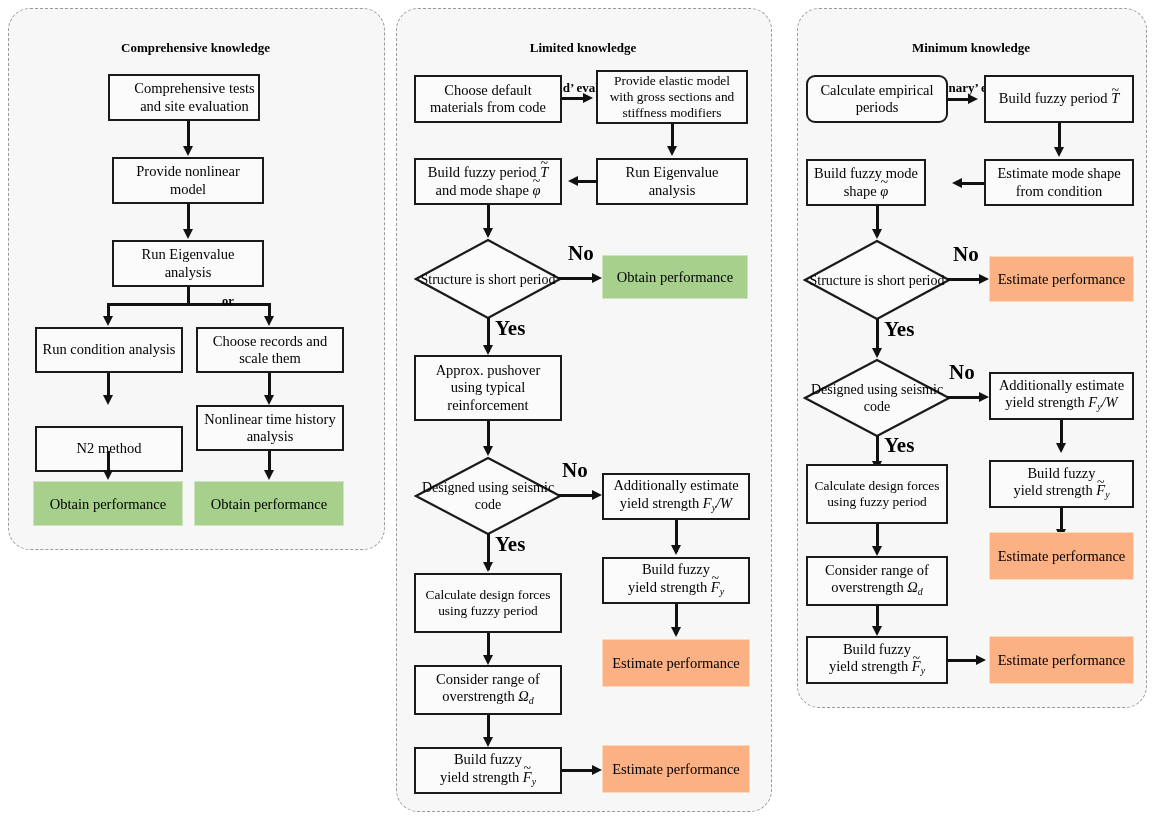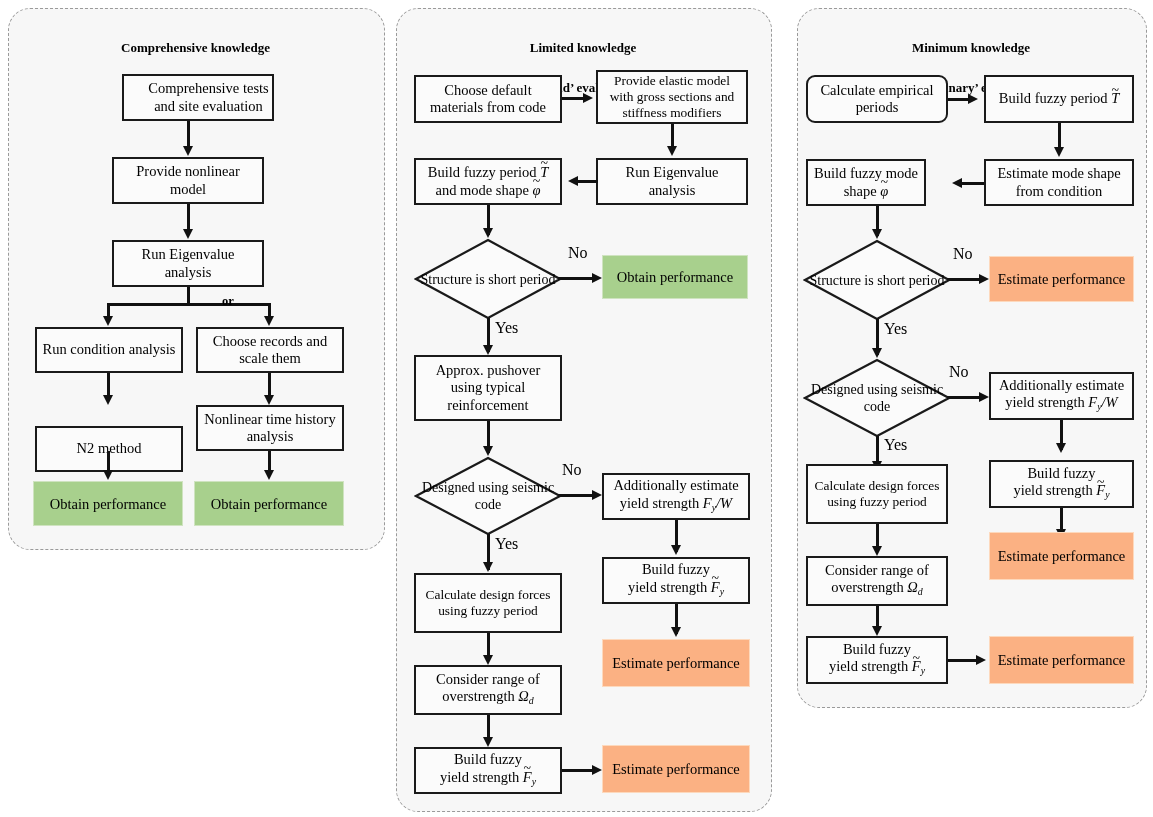--- a/index.html
+++ b/index.html
@@ -31,41 +31,41 @@
 
   
   .ln{position:absolute;background:#111;}
   .vl{width:2.6px;}
   .hl{height:2.6px;}
   .arw{position:absolute;width:0;height:0;}
   .arw.down{border-left:5.5px solid transparent;border-right:5.5px solid transparent;border-top:10px solid #111;}
   .arw.right{border-top:5.5px solid transparent;border-bottom:5.5px solid transparent;border-left:10px solid #111;}
   .arw.left{border-top:5.5px solid transparent;border-bottom:5.5px solid transparent;border-right:10px solid #111;}
 
-  .lbl{position:absolute;font-size:16px;color:#000;line-height:16px;}
+  .lbl{position:absolute;font-size:21px;color:#000;line-height:16px;font-weight:bold;}
   .lbl.small{font-size:12.5px;font-weight:bold;}
 
   sub{font-size:0.68em;vertical-align:-0.28em;}
   .it{font-style:italic;}
   .tl{position:relative;display:inline-block;}
   .tl>.tilde{position:absolute;left:0;right:0;top:-0.62em;text-align:center;font-style:normal;font-size:0.95em;}
 </style>
 </head>
 <body>
 
 <div id="root">
 
   <div class="panel" style="left:8px;top:8px;width:375px;height:540px;"></div>
 
   <div class="ptitle" style="left:8px;top:18px;width:375px;">
     <span>Comprehensive knowledge</span><br>
     <span>‘Detailed’ evaluation</span>
   </div>
 
-  <div class="box" style="left:122px;top:74px;width:152px;height:47px;padding-left:24px;">Comprehensive tests and site evaluation</div>
+  <div class="box" style="left:108px;top:74px;width:152px;height:47px;padding-left:24px;">Comprehensive tests and site evaluation</div>
   <div class="ln vl" style="left:187px;top:121px;height:31px;"></div>
   <div class="arw down" style="left:183px;top:146px;"></div>
 
   <div class="box" style="left:112px;top:157px;width:152px;height:47px;">Provide nonlinear model</div>
   <div class="ln vl" style="left:187px;top:204px;height:31px;"></div>
   <div class="arw down" style="left:183px;top:229px;"></div>
 
   <div class="box" style="left:112px;top:240px;width:152px;height:47px;">Run Eigenvalue analysis</div>
 
   <div class="ln vl" style="left:187px;top:287px;height:18px;"></div>

